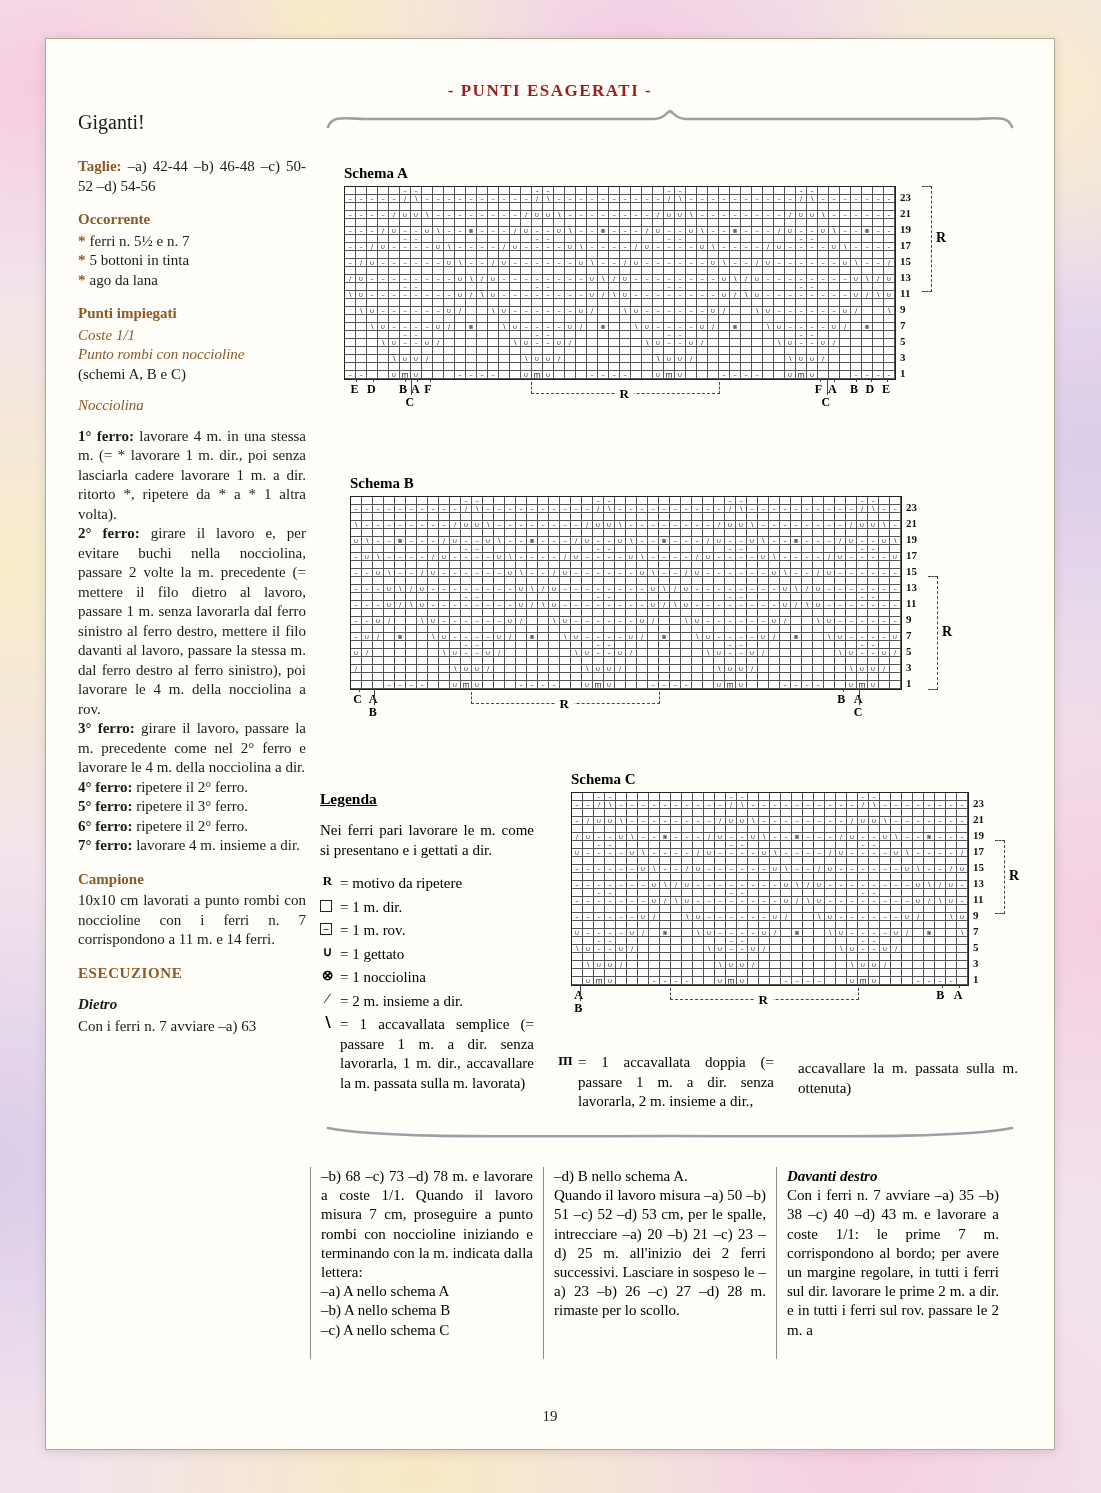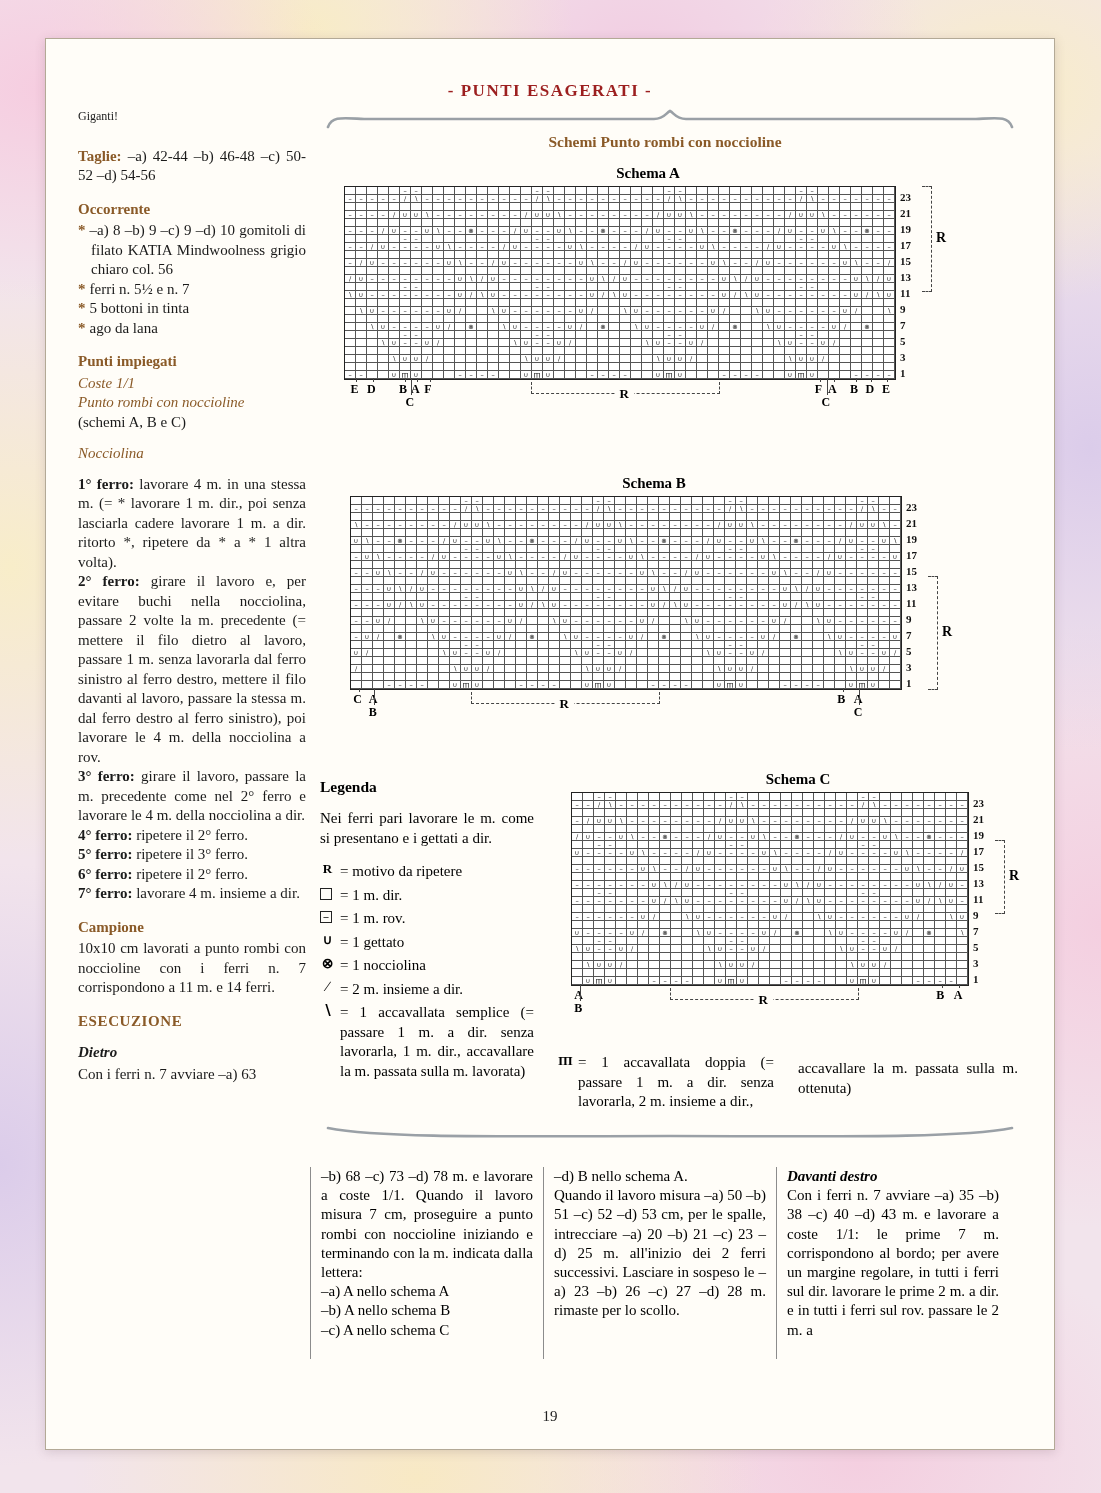--- a/index.html
+++ b/index.html
@@ -25,21 +25,21 @@
     padding:26px 32px;box-shadow:0 2px 10px rgba(90,60,80,.18);
   }
   .mag-header{text-align:center;color:#9c1f1f;font-weight:bold;font-size:17px;
     letter-spacing:1.5px;margin:16px 0 8px;}
   .content{display:flex;gap:14px;margin-top:4px;}
 
   
   .sidebar{width:228px;flex:none;font-size:15px;line-height:1.3;text-align:justify;color:#1b1b1b;}
   .card-title{font-size:19.5px;font-weight:bold;text-align:center;letter-spacing:.5px;
     border-top:1.5px solid #4a4a4a;border-bottom:1.5px solid #4a4a4a;padding:7px 0;margin:0 0 24px;}
-  .intro{font-size:12px;margin:0 0 22px;}
+  .intro{font-size:20px;margin:0 0 22px;}
   .para{margin:0 0 6px;}
   .brown{color:#8a5a28;font-weight:bold;}
   h3.sect{color:#8a5a28;font-size:15px;margin:14px 0 2px;font-weight:bold;}
   .brown-italic{color:#8a5a28;font-style:italic;margin:0;}
   .black-line{margin:0 0 4px;}
   .star-item{margin:0;padding-left:13px;text-indent:-13px;}
   .star{color:#8a5a28;font-weight:bold;padding-right:4px;}
   .step{margin:0;}
   .esec{letter-spacing:.6px;margin-top:20px;}
   .bi{font-weight:bold;font-style:italic;margin:12px 0 2px;}
@@ -49,39 +49,39 @@
   .main{position:relative;flex:1;height:1280px;}
   .orn{position:absolute;left:4px;}
   #orn-top{top:0;}
   #orn-bottom{top:1016px;}
   .schemi-title{position:absolute;left:0;top:24px;width:690px;text-align:center;
     color:#8a5a28;font-weight:bold;font-size:15.5px;}
   .schema{position:absolute;}
   #schemaA{left:24px;top:56px;}
   #schemaB{left:30px;top:366px;}
   #schemaC{left:251px;top:662px;}
-  .schema-title{font-weight:bold;font-size:15px;margin:0 0 4px;text-align:center;}
+  .schema-title{font-weight:bold;font-size:15px;margin:0 0 4px;}
   .chart{position:relative;}
   .grid{display:grid;border:1.5px solid #222;background:#fff;}
   .grid i{border-right:1px solid #555;border-bottom:1px solid #555;
     font:6.5px/8px "DejaVu Sans",sans-serif;font-style:normal;text-align:center;color:#111;overflow:hidden;}
   .mflip{display:inline-block;transform:scaleY(-1);}
   .num{position:absolute;font:bold 11px/1 "Liberation Serif",serif;color:#111;}
   .rbr{position:absolute;width:9px;border-right:1.5px dashed #444;
     border-top:1.5px dashed #444;border-bottom:1.5px dashed #444;}
   .rlabel{position:absolute;font:bold 14px/1 "Liberation Serif",serif;}
   .leader{position:absolute;width:1px;background:#444;}
   .letter{position:absolute;font:bold 12px/1 "Liberation Serif",serif;}
   .bbr{position:absolute;height:11px;border-left:1.5px dashed #444;
     border-right:1.5px dashed #444;border-bottom:1.5px dashed #444;}
   .blabel{position:absolute;font:bold 13px/1 "Liberation Serif",serif;background:#fffdf8;padding:0 5px;}
 
   
   #legenda{position:absolute;left:0;top:668px;width:214px;font-size:15px;line-height:1.3;text-align:justify;}
-  .lg-title{font-weight:bold;font-size:15.5px;margin:0 0 12px;}
+  .lg-title{font-weight:bold;font-size:15.5px;margin:12px 0 12px;text-decoration:underline;}
   .lg-note{margin:0 0 14px;}
   .lg-row{display:flex;align-items:flex-start;margin:0 0 4px;}
   .lg-ic{flex:none;width:15px;margin-right:5px;display:flex;align-items:center;justify-content:center;
     font-weight:bold;font-size:13px;height:15px;}
   .lg-ic.box,.lg-ic.boxd{width:10px;height:10px;border:1.5px solid #222;font-size:10px;line-height:8px;margin-top:2px;margin-right:8px;}
   .lg-ic.bob{font-size:14px;}
   .lg-ic.sl,.lg-ic.bs{font-size:14px;}
   .lg-ic.tri{transform:scaleY(-1);}
   .lg-tx{flex:1;}
   #lg-mid{position:absolute;left:238px;top:944px;width:216px;font-size:15px;line-height:1.3;text-align:justify;}
@@ -104,21 +104,20 @@
   <div class="mag-header">- PUNTI ESAGERATI -</div>
 
   <div class="content">
 
     <aside class="sidebar">
       <p class="intro">Giganti!</p>
 
       <p class="para"><b class="brown">Taglie:</b><span> –a) 42-44 –b) 46-48 –c) 50-52 –d) 54-56</span></p>
 
       <h3 class="sect">Occorrente</h3>
-      <p class="star-item"><span class="star">*</span><span>–a) 8 –b) 9 –c) 9 –d) 10 gomitoli di filato KATIA Mindwoolness grigio chiaro col. 56</span></p>
       <p class="star-item"><span class="star">*</span><span>ferri n. 5½ e n. 7</span></p>
       <p class="star-item"><span class="star">*</span><span>5 bottoni in tinta</span></p>
       <p class="star-item"><span class="star">*</span><span>ago da lana</span></p>
 
       <h3 class="sect">Punti impiegati</h3>
       <p class="brown-italic">Coste 1/1</p>
       <p class="brown-italic">Punto rombi con noccioline</p>
       <p class="black-line">(schemi A, B e C)</p>
 
       <p class="brown-italic nocc-title">Nocciolina</p>
@@ -137,21 +136,20 @@
       <p class="bi">Dietro</p>
       <p class="step">Con i ferri n. 7 avviare –a) 63</p>
     </aside>
 
     <div class="main">
 
       <svg id="orn-top" class="orn" width="692" height="22" viewBox="0 0 692 22">
         <path d="M4,18 C8,7 18,9 40,10 L330,10 C340,10 342,4 346,2 C350,4 352,10 362,10 L652,10 C674,9 684,7 688,18" fill="none" stroke="#9aa0a6" stroke-width="2.6" stroke-linecap="round"></path>
       </svg>
 
-      <div class="schemi-title">Schemi Punto rombi con noccioline</div>
 
       <div class="schema" id="schemaA">
         <div class="schema-title">Schema A</div>
         <div class="chart" style="width: 608px; height: 230px;">
             <div class="grid" style="grid-template-columns: repeat(50, 11px); grid-auto-rows: 8px; width: 550px; height: 192px;">
               <i></i>
               <i></i>
               <i></i>
               <i></i>
               <i></i>

